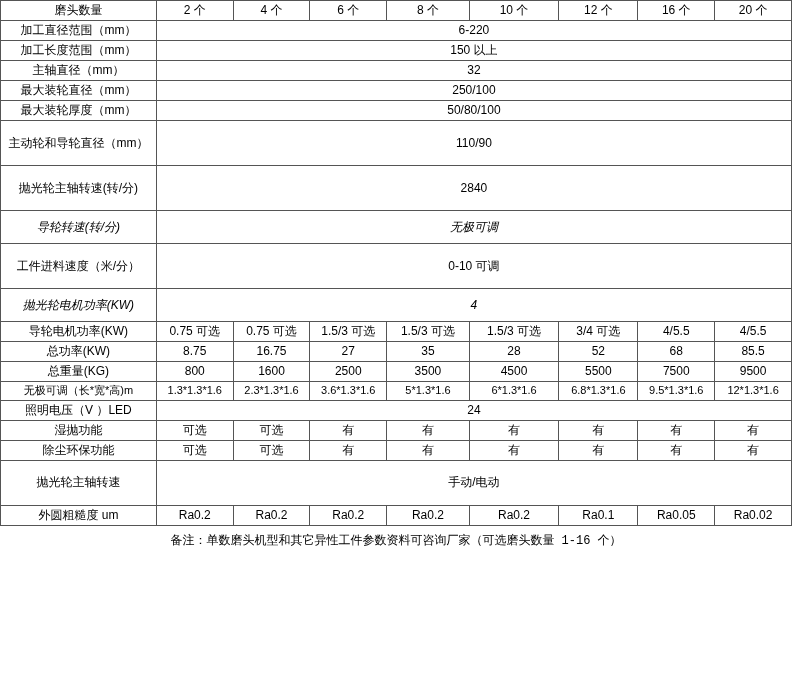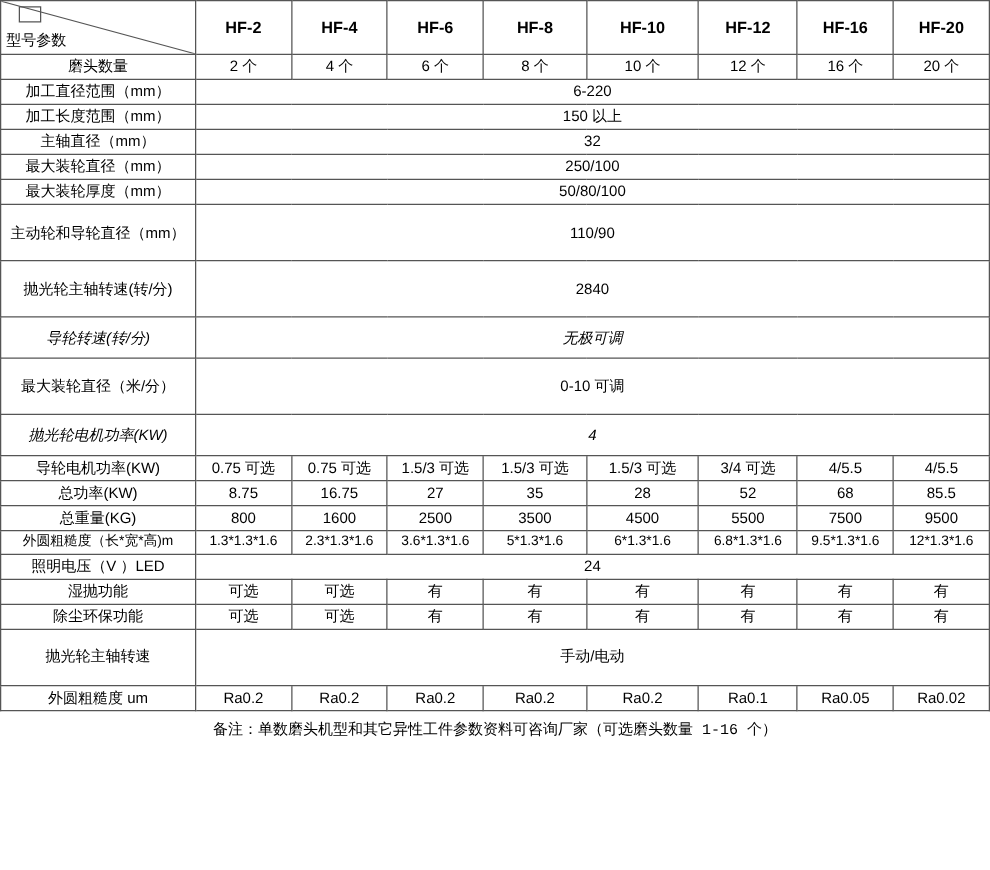--- a/index.html
+++ b/index.html
@@ -105,37 +105,20 @@
       <col class="c-m">
       <col class="c-m2">
       <col class="c-m3">
       <col class="c-m4">
       <col class="c-m5">
       <col class="c-m6">
       <col class="c-m7">
       <col class="c-m8">
     </colgroup>
     <tbody>
-      <tr class="hdr-row">
-        <td class="diag-cell label-cell">
-          <span class="small-sq"></span>
-          <svg class="diag-line" viewBox="0 0 134 50" preserveAspectRatio="none">
-            <line x1="0" y1="0" x2="134" y2="50" stroke="#555" stroke-width="1"></line>
-          </svg>
-          <span class="corner-text">型号参数</span>
-        </td>
-        <td>HF-2</td>
-        <td>HF-4</td>
-        <td>HF-6</td>
-        <td>HF-8</td>
-        <td>HF-10</td>
-        <td>HF-12</td>
-        <td>HF-16</td>
-        <td>HF-20</td>
-      </tr>
 
       <tr>
         <td class="label-cell">磨头数量</td>
         <td>2 个</td>
         <td>4 个</td>
         <td>6 个</td>
         <td>8 个</td>
         <td>10 个</td>
         <td>12 个</td>
         <td>16 个</td>
@@ -176,21 +159,21 @@
         <td class="label-cell">抛光轮主轴转速(转/分)</td>
         <td colspan="8">2840</td>
       </tr>
 
       <tr class="row-tall">
         <td class="label-cell">导轮转速(转/分)</td>
         <td colspan="8">无极可调</td>
       </tr>
 
       <tr class="row-xtall">
-        <td class="label-cell">最大装轮直径（米/分）</td>
+        <td class="label-cell">工件进料速度（米/分）</td>
         <td colspan="8">0-10 可调</td>
       </tr>
 
       <tr class="row-tall">
         <td class="label-cell">抛光轮电机功率(KW)</td>
         <td colspan="8">4</td>
       </tr>
 
       <tr>
         <td class="label-cell">导轮电机功率(KW)</td>
@@ -222,21 +205,21 @@
         <td>1600</td>
         <td>2500</td>
         <td>3500</td>
         <td>4500</td>
         <td>5500</td>
         <td>7500</td>
         <td>9500</td>
       </tr>
 
       <tr class="tiny">
-        <td class="label-cell">外圆粗糙度（长*宽*高)m</td>
+        <td class="label-cell">无极可调（长*宽*高)m</td>
         <td>1.3*1.3*1.6</td>
         <td>2.3*1.3*1.6</td>
         <td>3.6*1.3*1.6</td>
         <td>5*1.3*1.6</td>
         <td>6*1.3*1.6</td>
         <td>6.8*1.3*1.6</td>
         <td>9.5*1.3*1.6</td>
         <td>12*1.3*1.6</td>
       </tr>
 

